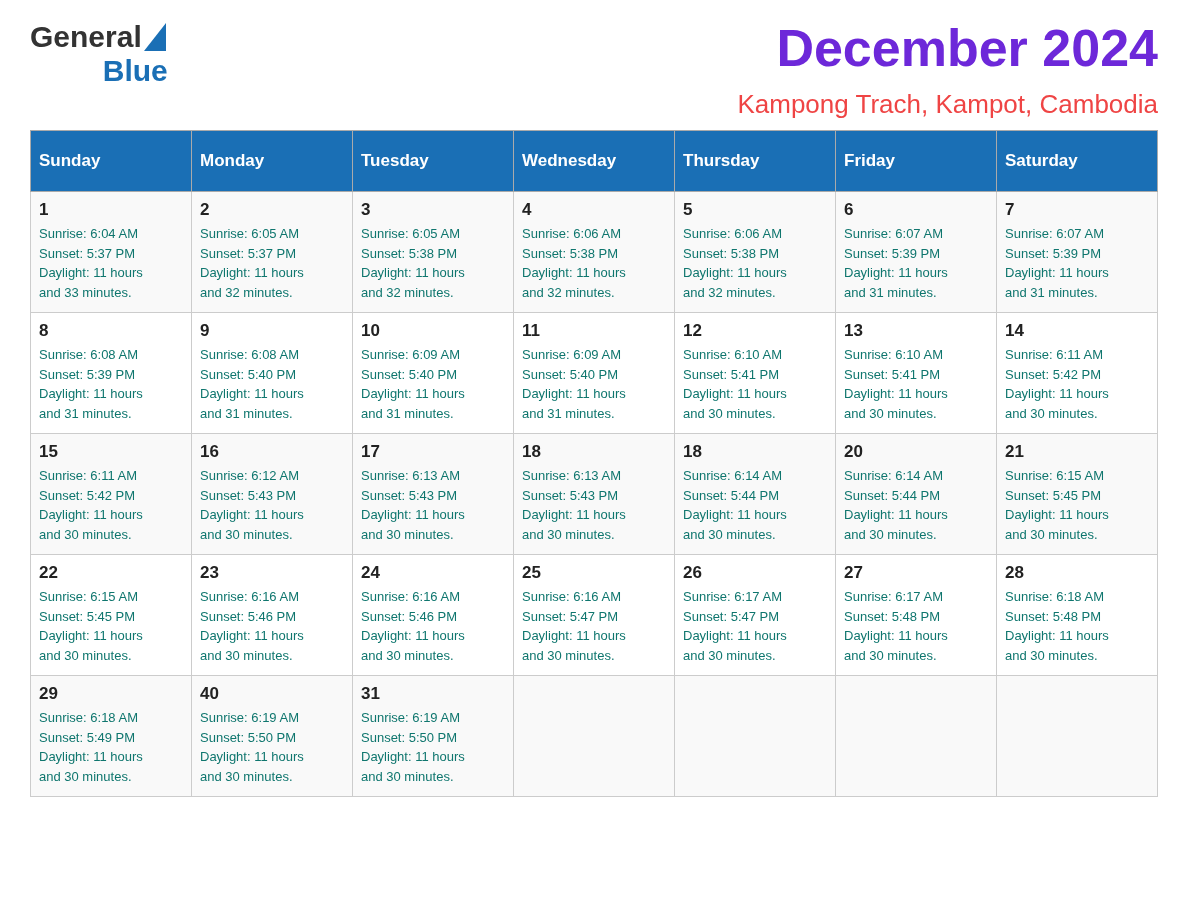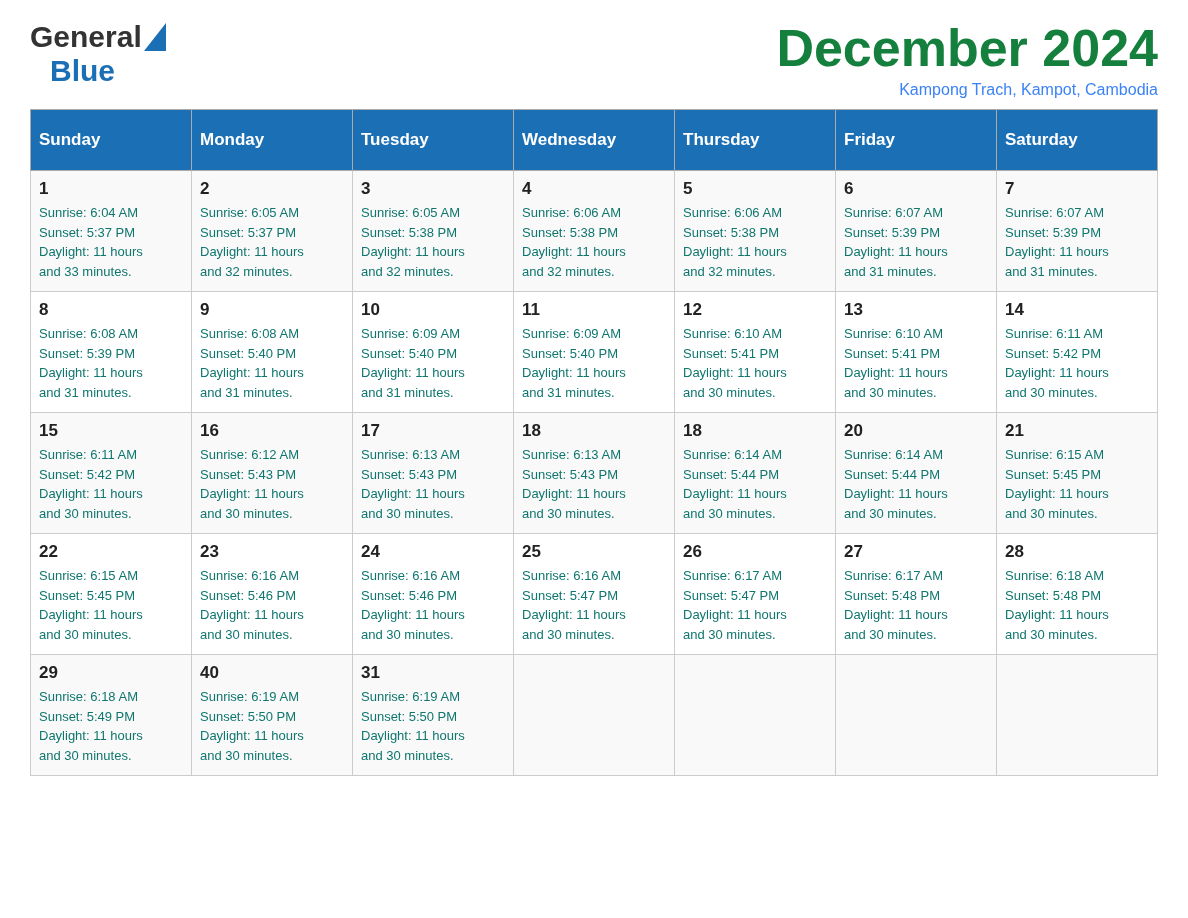--- a/index.html
+++ b/index.html
@@ -16,38 +16,39 @@
       align-items: flex-start;
       margin-bottom: 10px;
     }
     .logo {
       display: flex;
       align-items: center;
     }
     .logo-container {
       display: flex;
       flex-direction: column;
+      text-align: right;
     }
     .logo-row1 {
       display: flex;
       align-items: center;
     }
     .title-block {
       text-align: right;
     }
     .month-title {
       font-size: 52px;
       font-weight: bold;
-      color: #15803d;
+      color: #6d28d9;
       line-height: 1.1;
     }
     .location-title {
-      font-size: 16px;
-      color: #3b82f6;
-      margin-top: 4px;
+      font-size: 26px;
+      color: #ef4444;
+      margin-top: 12px;
     }
     .calendar {
       width: 100%;
       border-collapse: collapse;
       margin-top: 10px;
     }
     .calendar th {
       background-color: #1a6fb5;
       color: #fff;
       font-size: 17px;

